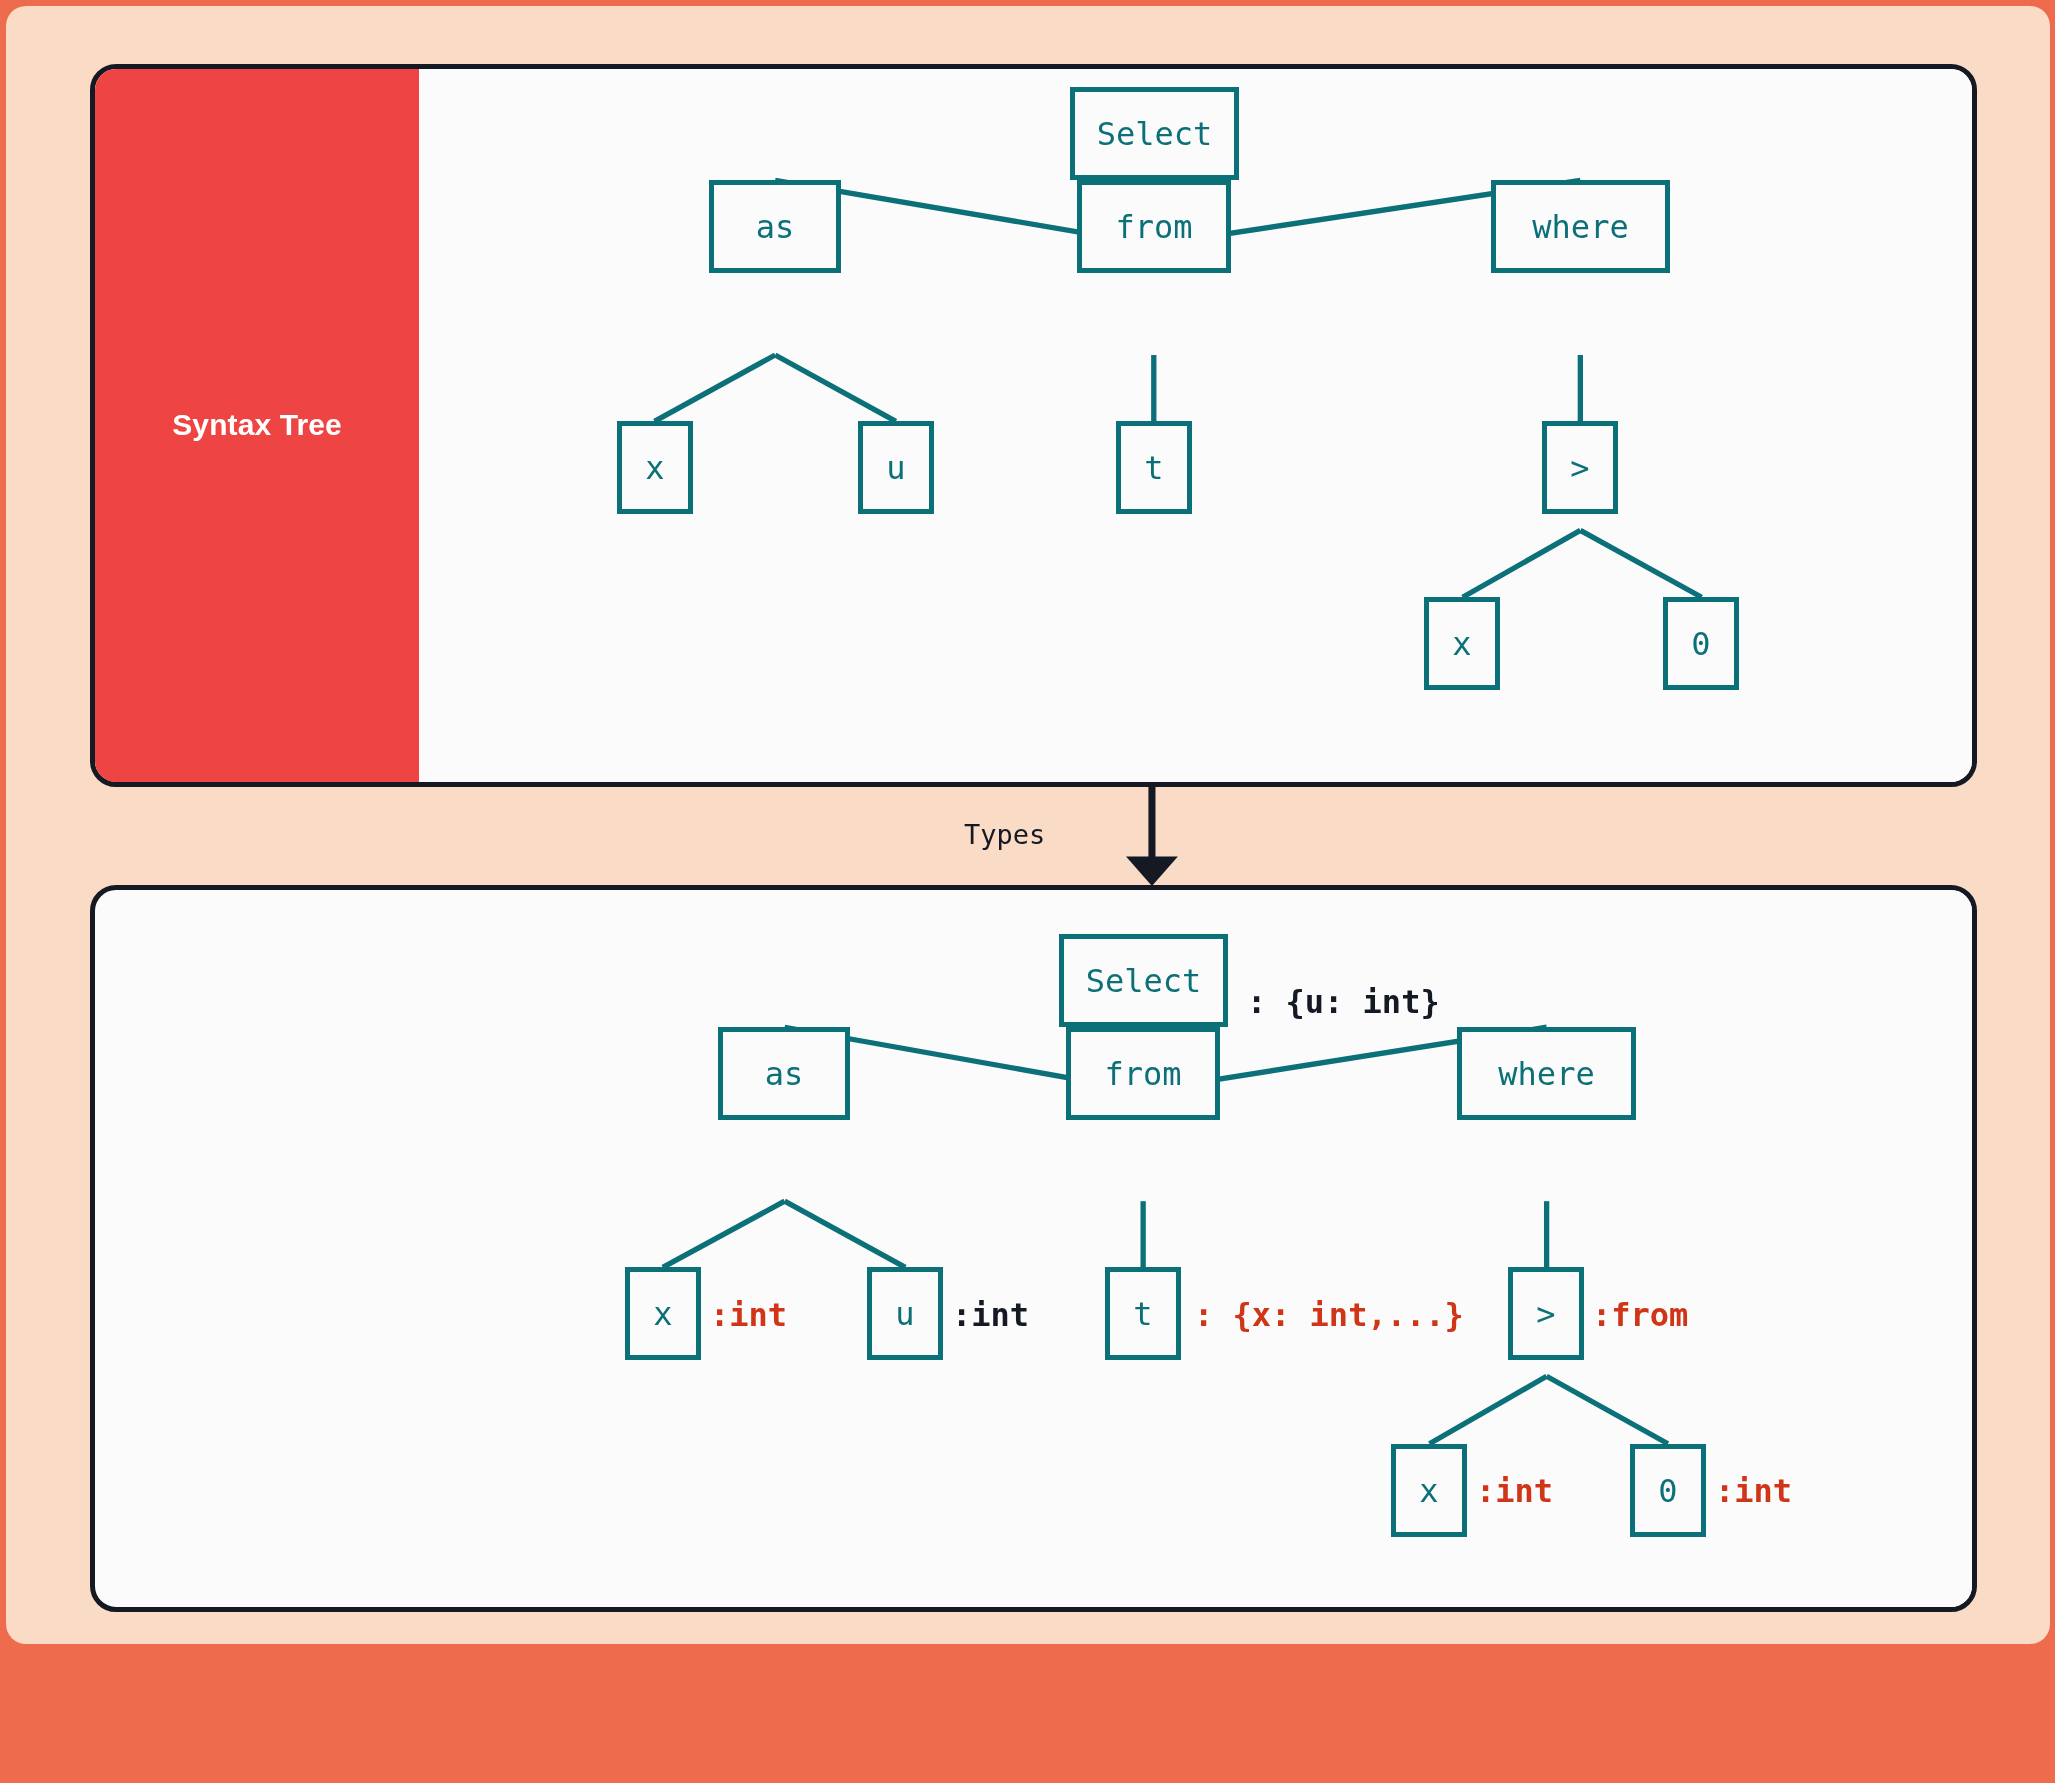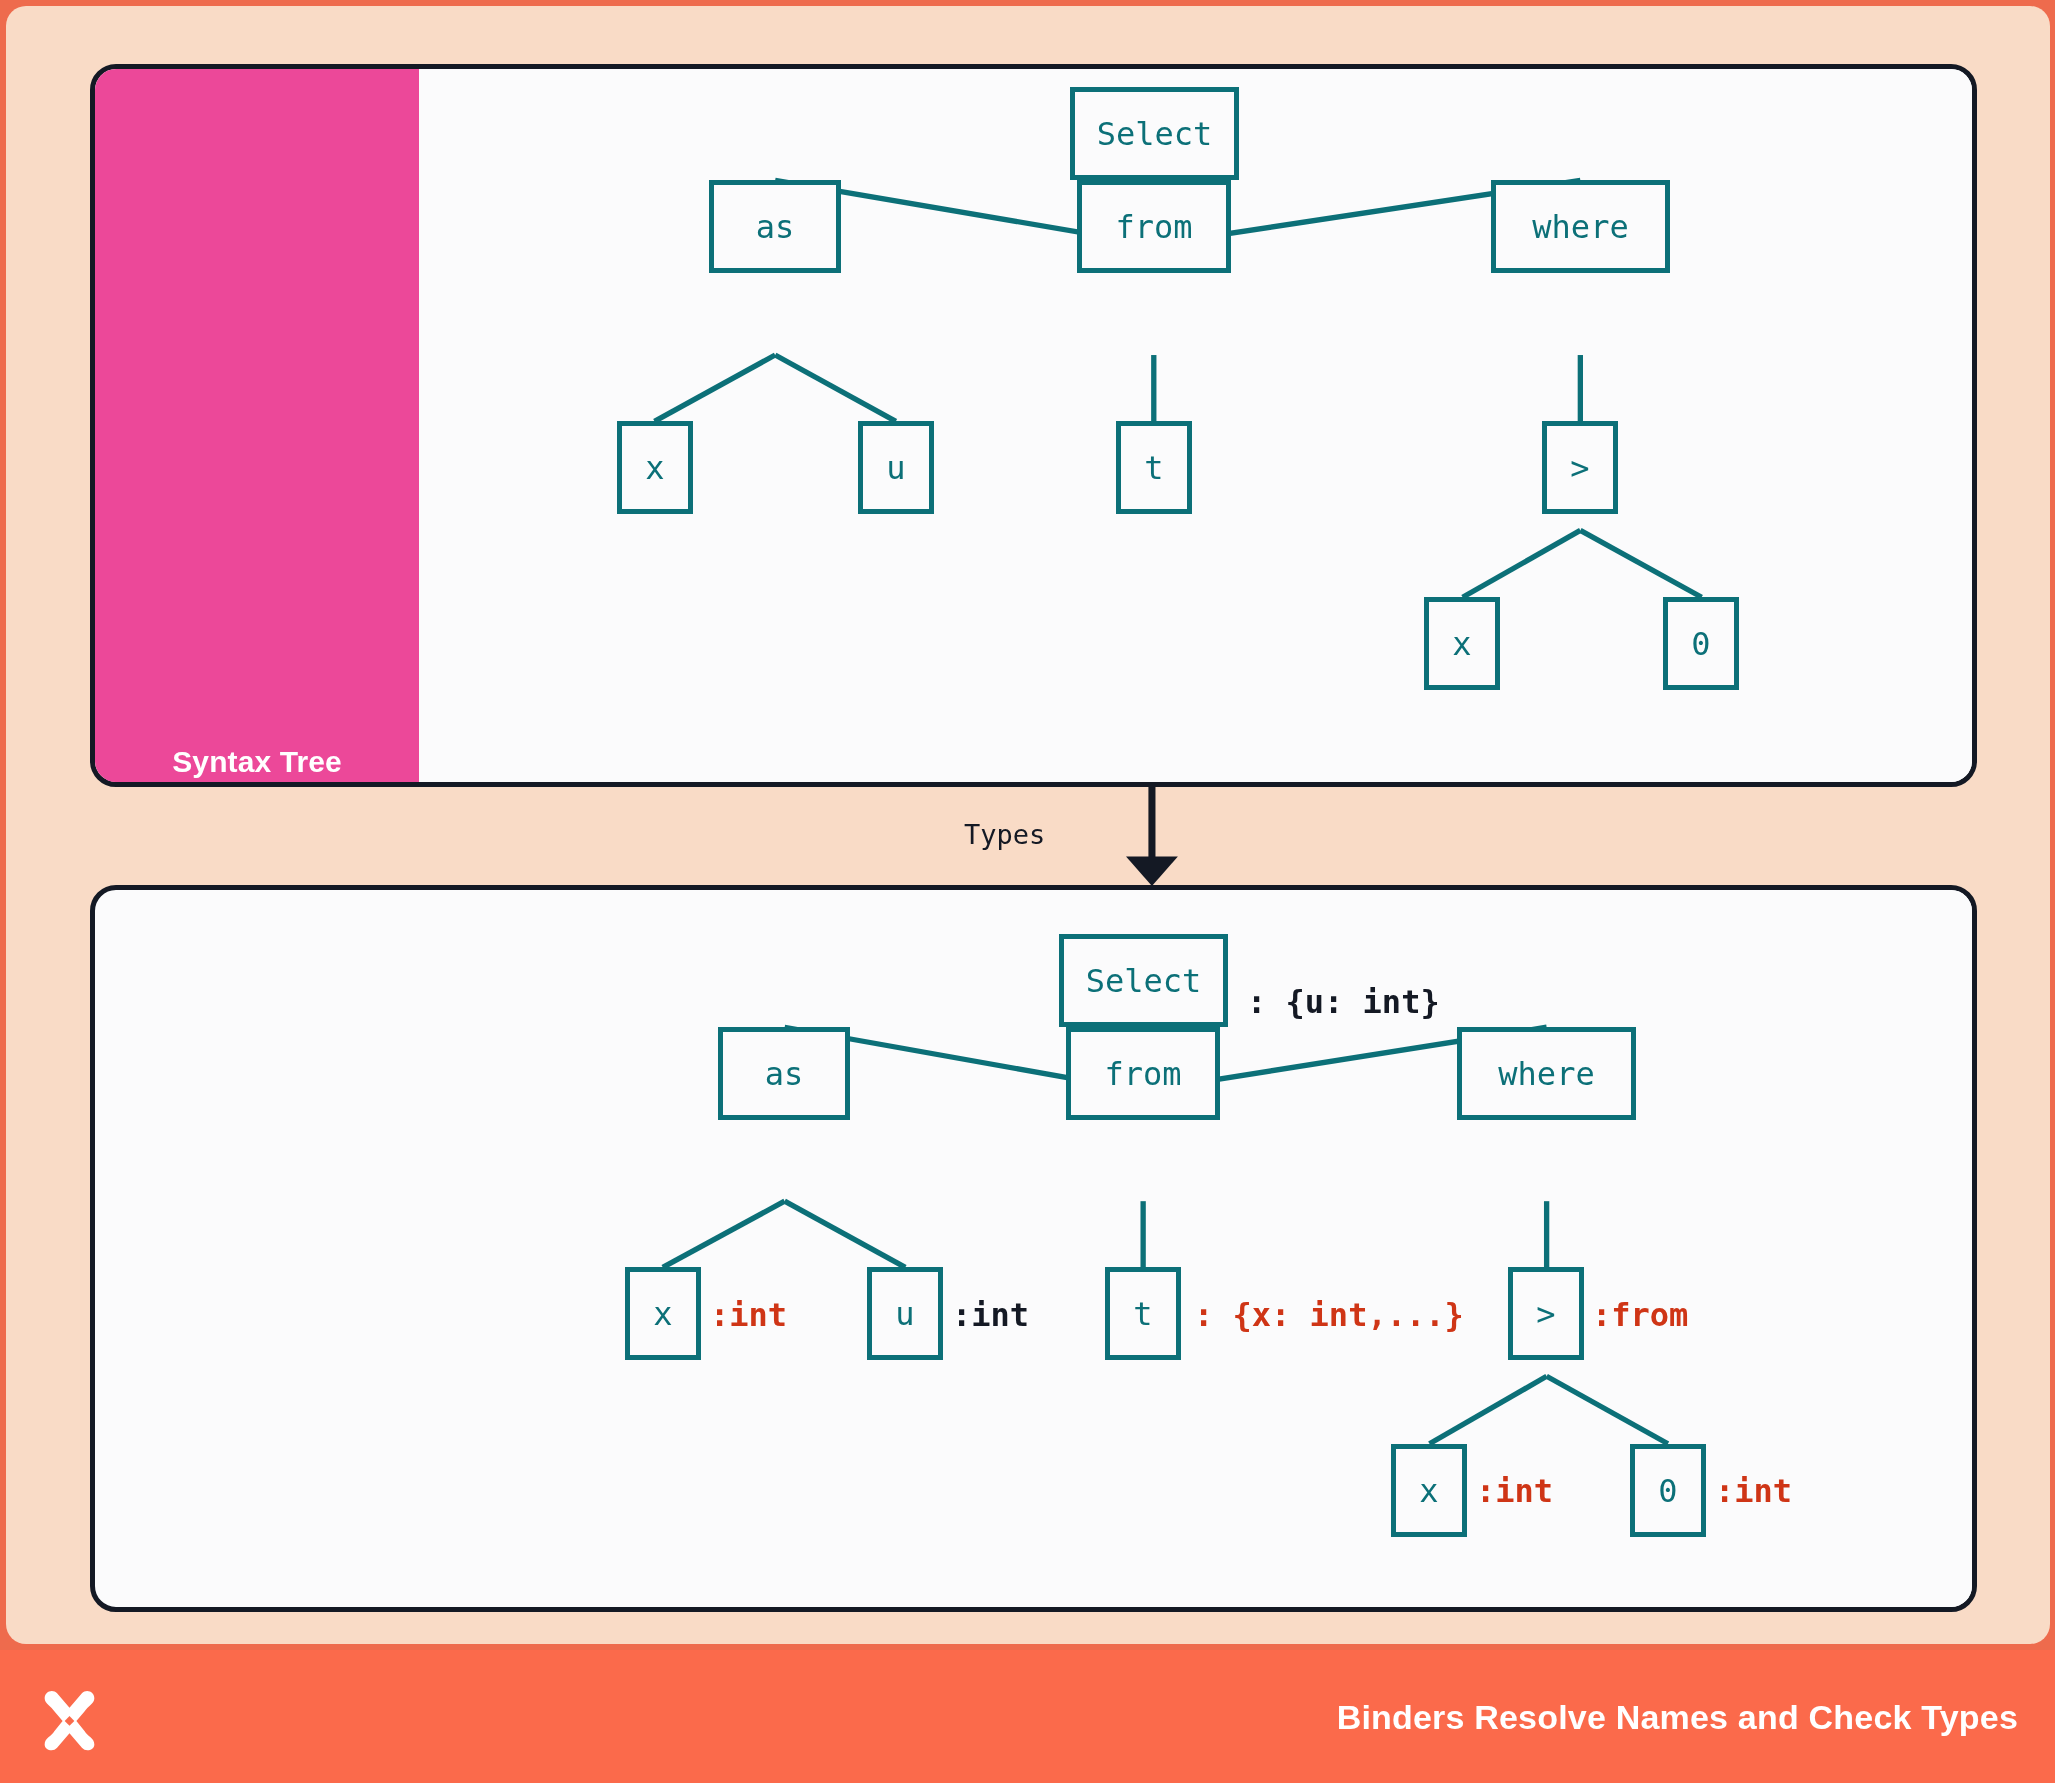--- a/index.html
+++ b/index.html
@@ -26,22 +26,22 @@
     border:5.3px solid #141924;
     border-radius:26px;
     box-sizing:border-box;
     overflow:hidden;
   }
   #panel-top{left:90px;top:64px;width:1887px;height:723px;}
   #panel-bottom{left:90px;top:885px;width:1887px;height:727px;}
 
   .panel-sidebar{
     position:absolute;left:0;top:0;bottom:0;width:324px;
-    background:#ec4899;
-    display:flex;align-items:flex-end;justify-content:center;
+    background:#ef4444;
+    display:flex;align-items:center;justify-content:center;
     text-align:center;
   }
   .panel-sidebar-label{
     color:#FFFFFF;
     font-family:"Liberation Sans", sans-serif;
     font-size:30px;
     font-weight:700;
     line-height:1.35;
     letter-spacing:0.1px;
     white-space:pre-line;
@@ -252,25 +252,15 @@
       </div>
       <div class="ann red" style="left:1057px;top:585px;">:int</div>
 
       <div class="node" style="left:1211px;top:554px;width:76px;height:93px;">
         <span>0</span>
       </div>
       <div class="ann red" style="left:1296px;top:585px;">:int</div>
     </div>
   </div>
 
-  <div class="footer">
-    <svg class="footer-logo" viewBox="0 0 100 100">
-      <path d="M14 22 C14 12,26 8,32 15 L50 36 L68 15 C74 8,86 12,86 22
-               C86 30,76 34,72 41 L60 55 L72 70 C76 77,86 80,86 89
-               C86 97,74 101,68 94 L50 73 L32 94 C26 101,14 97,14 89
-               C14 80,24 77,28 70 L40 55 L28 41 C24 34,14 30,14 22 Z" fill="#FFFFFF"></path>
-      <path d="M50 48 L57 55 L50 62 L43 55 Z" fill="#FB6A4B"></path>
-    </svg>
-    <div class="footer-text">Binders Resolve Names and Check Types</div>
-  </div>
 
 </div>
 
 
 </body></html>

